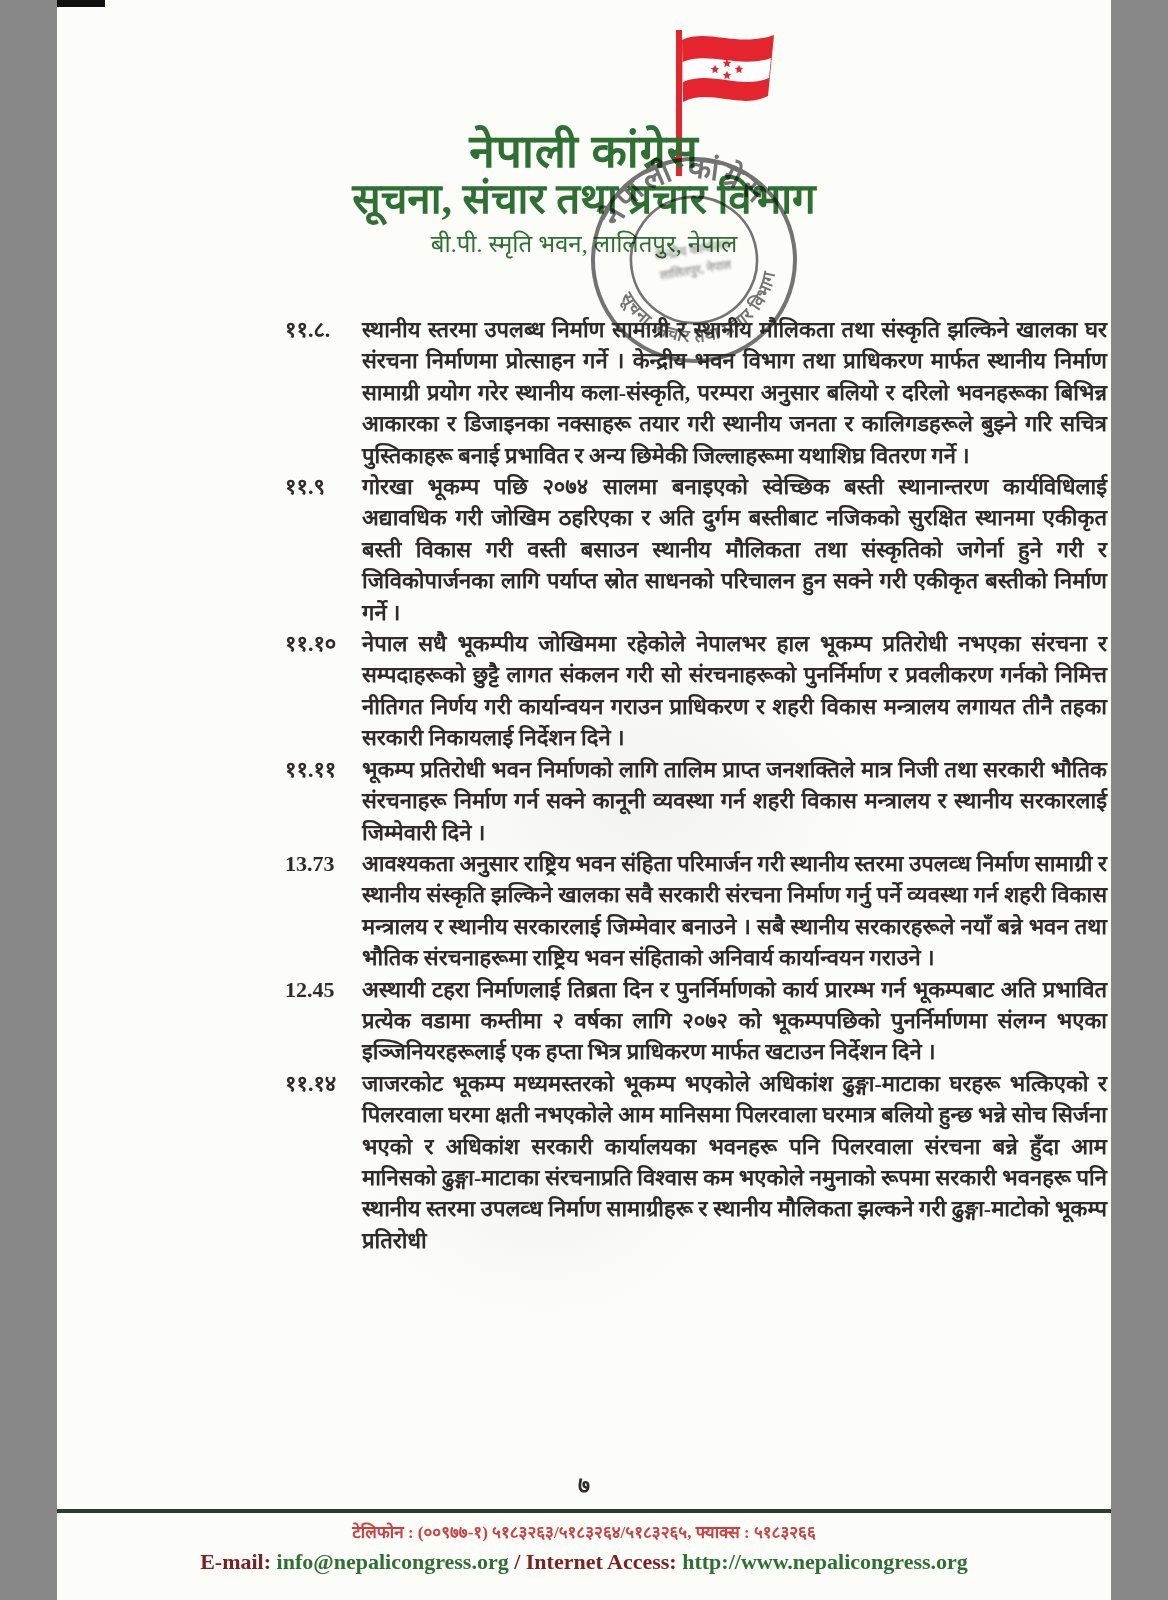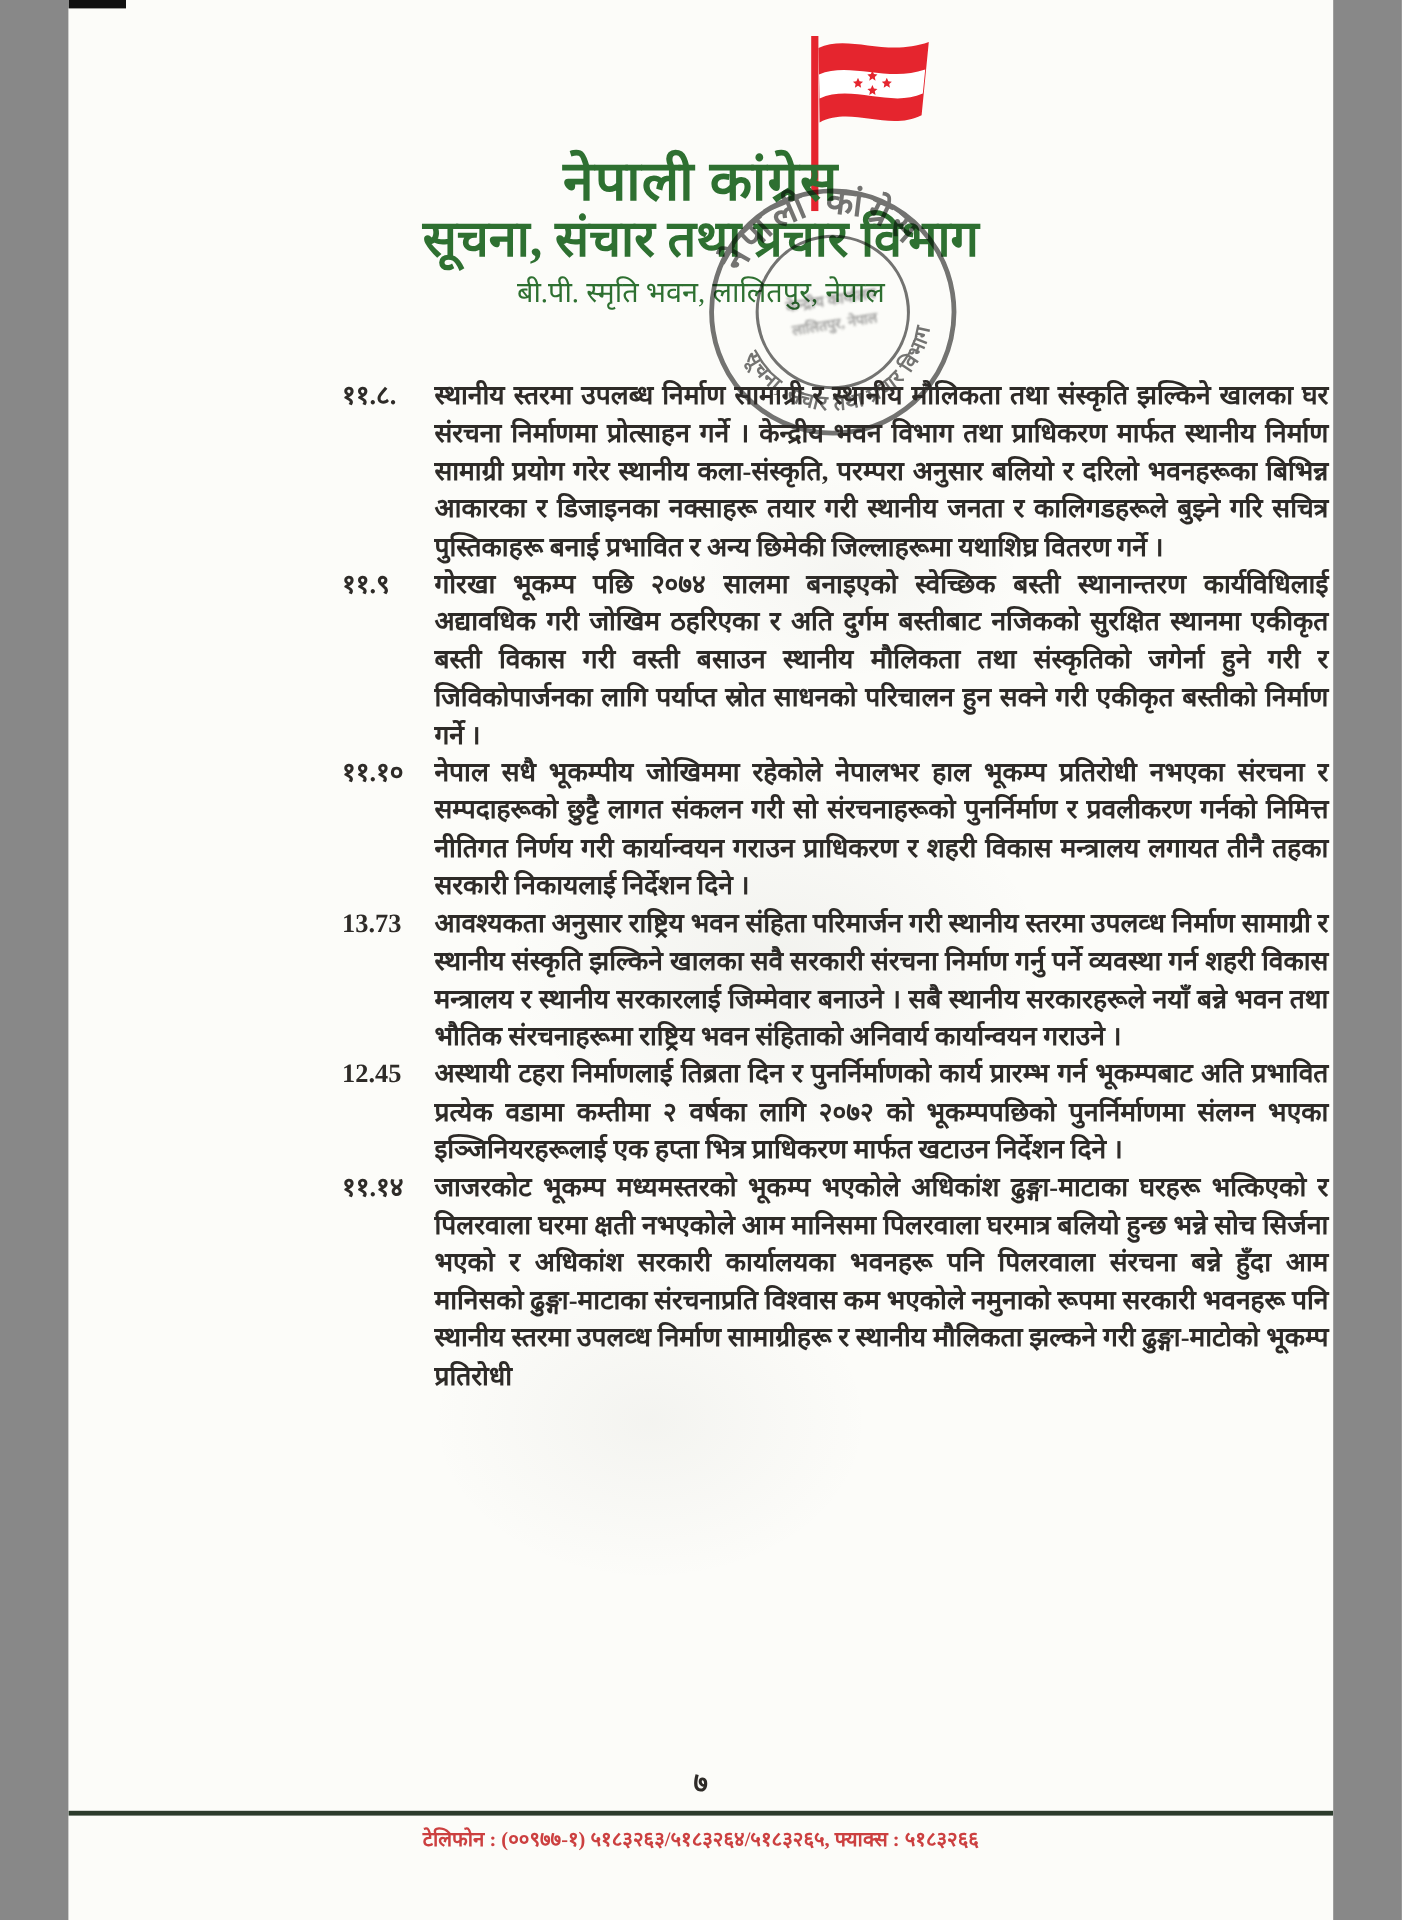--- a/index.html
+++ b/index.html
@@ -111,20 +111,24 @@
     <div class="item">
       <span class="num">११.९</span>
       <span>गोरखा भूकम्प पछि २०७४ सालमा बनाइएको स्वेच्छिक बस्ती स्थानान्तरण कार्यविधिलाई अद्यावधिक गरी जोखिम ठहरिएका र अति दुर्गम बस्तीबाट नजिकको सुरक्षित स्थानमा एकीकृत बस्ती विकास गरी वस्ती बसाउन स्थानीय मौलिकता तथा संस्कृतिको जगेर्ना हुने गरी र जिविकोपार्जनका लागि पर्याप्त स्रोत साधनको परिचालन हुन सक्ने गरी एकीकृत बस्तीको निर्माण गर्ने ।</span>
     </div>
 
     <div class="item">
       <span class="num">११.१०</span>
       <span>नेपाल सधै भूकम्पीय जोखिममा रहेकोले नेपालभर हाल भूकम्प प्रतिरोधी नभएका संरचना र सम्पदाहरूको छुट्टै लागत संकलन गरी सो संरचनाहरूको पुनर्निर्माण र प्रवलीकरण गर्नको निमित्त नीतिगत निर्णय गरी कार्यान्वयन गराउन प्राधिकरण र शहरी विकास मन्त्रालय लगायत तीनै तहका सरकारी निकायलाई निर्देशन दिने ।</span>
     </div>
 
+    <div class="item">
+      <span class="num">११.११</span>
+      <span>भूकम्प प्रतिरोधी भवन निर्माणको लागि तालिम प्राप्त जनशक्तिले मात्र निजी तथा सरकारी भौतिक संरचनाहरू निर्माण गर्न सक्ने कानूनी व्यवस्था गर्न शहरी विकास मन्त्रालय र स्थानीय सरकारलाई जिम्मेवारी दिने ।</span>
+    </div>
 
     <div class="item">
       <span class="num">13.73</span>
       <span>आवश्यकता अनुसार राष्ट्रिय भवन संहिता परिमार्जन गरी स्थानीय स्तरमा उपलव्ध निर्माण सामाग्री र स्थानीय संस्कृति झल्किने खालका सवै सरकारी संरचना निर्माण गर्नु पर्ने व्यवस्था गर्न शहरी विकास मन्त्रालय र स्थानीय सरकारलाई जिम्मेवार बनाउने । सबै स्थानीय सरकारहरूले नयाँ बन्ने भवन तथा भौतिक संरचनाहरूमा राष्ट्रिय भवन संहिताको अनिवार्य कार्यान्वयन गराउने ।</span>
     </div>
 
     <div class="item">
       <span class="num">12.45</span>
       <span>अस्थायी टहरा निर्माणलाई तिब्रता दिन र पुनर्निर्माणको कार्य प्रारम्भ गर्न भूकम्पबाट अति प्रभावित प्रत्येक वडामा कम्तीमा २ वर्षका लागि २०७२ को भूकम्पपछिको पुनर्निर्माणमा संलग्न भएका इञ्जिनियरहरूलाई एक हप्ता भित्र प्राधिकरण मार्फत खटाउन निर्देशन दिने ।</span>
     </div>
@@ -132,14 +136,20 @@
     <div class="item">
       <span class="num">११.१४</span>
       <span>जाजरकोट भूकम्प मध्यमस्तरको भूकम्प भएकोले अधिकांश ढुङ्गा-माटाका घरहरू भत्किएको र पिलरवाला घरमा क्षती नभएकोले आम मानिसमा पिलरवाला घरमात्र बलियो हुन्छ भन्ने सोच सिर्जना भएको र अधिकांश सरकारी कार्यालयका भवनहरू पनि पिलरवाला संरचना बन्ने हुँदा आम मानिसको ढुङ्गा-माटाका संरचनाप्रति विश्वास कम भएकोले नमुनाको रूपमा सरकारी भवनहरू पनि स्थानीय स्तरमा उपलव्ध निर्माण सामाग्रीहरू र स्थानीय मौलिकता झल्कने गरी ढुङ्गा-माटोको भूकम्प प्रतिरोधी</span>
     </div>
 
   </div>
 
   <div class="page-number">७</div>
   <div class="footer-rule"></div>
   <div class="phone-line">टेलिफोन : (००९७७-१) ५१८३२६३/५१८३२६४/५१८३२६५, फ्याक्स : ५१८३२६६</div>
+  <div class="email-line">
+    <span>E-mail:</span>
+    <span class="green-part">info@nepalicongress.org</span>
+    <span class="sep">/ Internet Access:</span>
+    <span class="green-part">http://www.nepalicongress.org</span>
+  </div>
 
 </div>
 
 </body></html>

